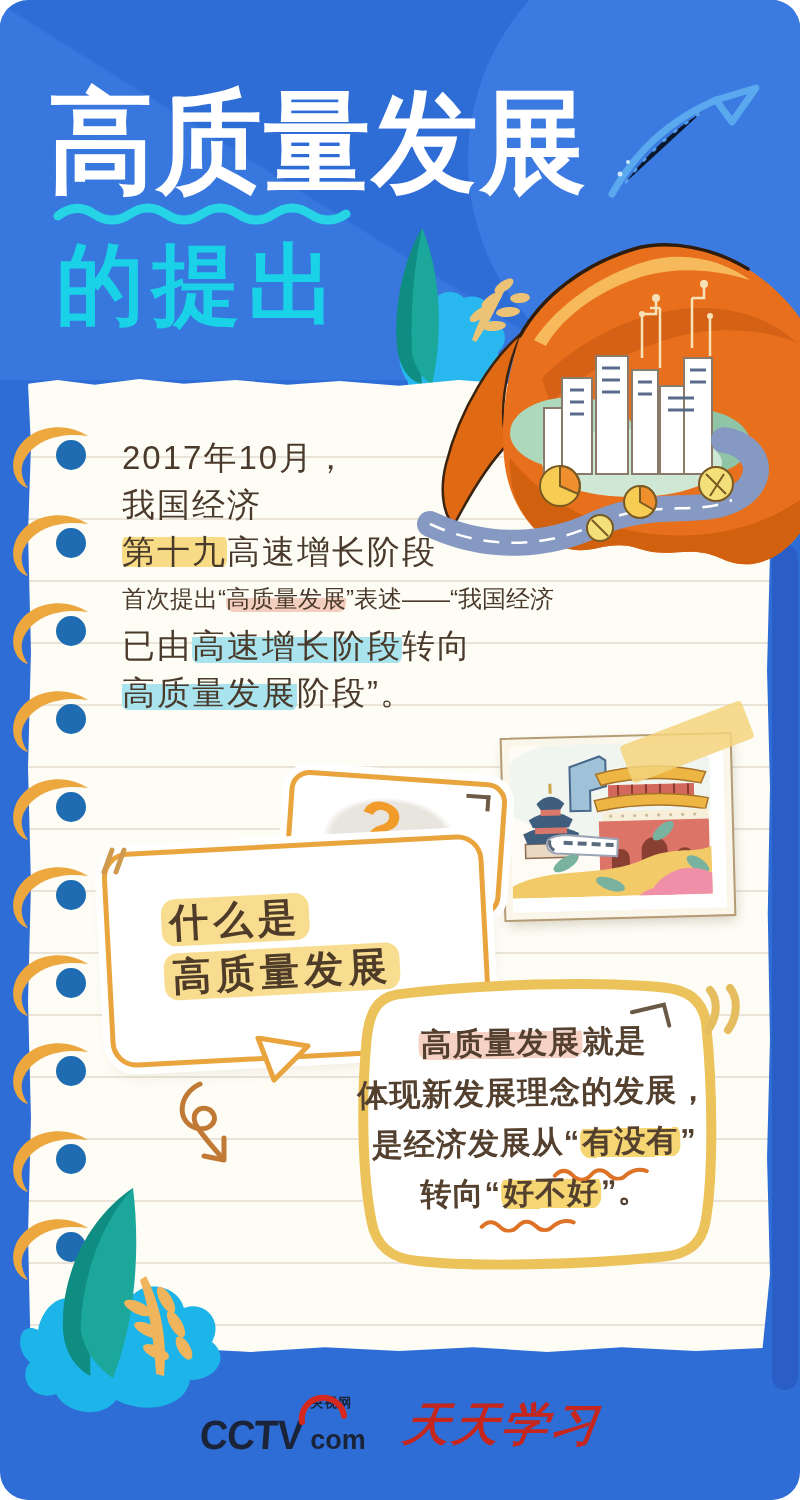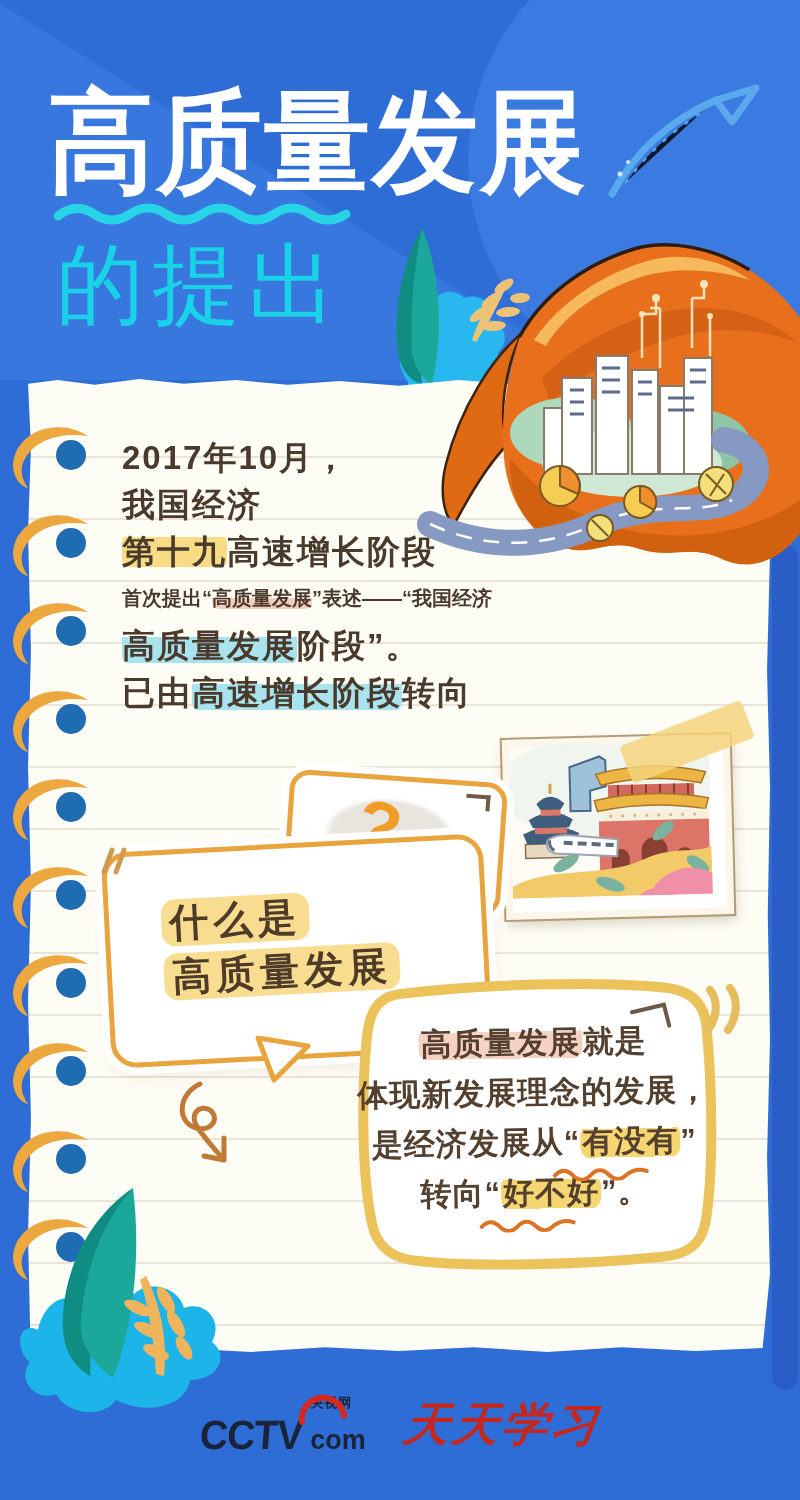--- a/index.html
+++ b/index.html
@@ -1,51 +1,51 @@
 <!DOCTYPE html>
 <html><head>
 <meta charset="utf-8">
 <style>
   html,body{margin:0;padding:0;}
   .poster{position:relative;width:800px;height:1500px;background:#2e6dd6;overflow:hidden;
-    font-family:"Liberation Sans",sans-serif;}
+    font-family:"Liberation Sans",sans-serif;border-radius:28px;}
   .abs{position:absolute;}
 
   
   .bg-diag{left:0;top:0;width:640px;height:380px;
     background:linear-gradient(32deg,#3877de 48%,rgba(56,119,222,0) 48.5%);}
   .bg-circle{left:468px;top:-80px;width:480px;height:480px;border-radius:50%;background:#3b7ae0;}
   .right-strip{left:772px;top:545px;width:26px;height:845px;background:#2a5ec6;border-radius:13px;}
 
   
   .title-main{left:48px;top:72px;font-size:106px;font-weight:900;color:#ffffff;
     letter-spacing:2px;transform:scaleY(1.06);white-space:nowrap;}
-  .title-sub{left:56px;top:226px;font-size:88px;font-weight:400;color:#19d2e7;
+  .title-sub{left:56px;top:226px;font-size:88px;font-weight:700;color:#19d2e7;
     letter-spacing:8px;white-space:nowrap;text-align:center;}
   .wavy{left:50px;top:198px;}
   .arrow-doodle{left:598px;top:76px;}
 
   
   .paper{left:28px;top:378px;width:742px;height:974px;background:#fdfcf5;
     border-radius:8px;z-index:3;
     box-shadow:0 22px 44px rgba(10,40,110,.35);
     background-image:repeating-linear-gradient(180deg,rgba(0,0,0,0) 0 60px,#e9e4d7 60px 62px);
     background-position:0 18px;
     clip-path:polygon(0% 0.6%,4% 0.2%,9% 0.7%,15% 0.1%,21% 0.6%,28% 0.2%,35% 0.7%,42% 0.3%,50% 0.8%,58% 0.2%,65% 0.6%,72% 0.1%,79% 0.6%,86% 0.2%,93% 0.7%,100% 0.3%,99.7% 8%,100% 18%,99.6% 30%,100% 42%,99.7% 55%,100% 68%,99.6% 80%,100% 92%,99% 99.6%,90% 99.9%,80% 99.5%,70% 100%,60% 99.5%,50% 99.9%,40% 99.5%,30% 100%,20% 99.6%,10% 99.9%,3% 99.5%,0.3% 98%,0% 88%,0.4% 76%,0% 64%,0.4% 52%,0% 40%,0.4% 28%,0% 16%,0.4% 7%);}
 
   .ring{position:absolute;left:4px;width:100px;height:70px;z-index:6;}
 
   .deco-top{left:388px;top:222px;z-index:2;}
   .flag{left:392px;top:228px;z-index:7;}
   .deco-bottom{left:8px;top:1180px;z-index:8;}
 
   
   .para{left:122px;top:434px;width:650px;z-index:5;color:#4a3a2b;font-size:33px;
-    line-height:47px;letter-spacing:2px;font-weight:700;white-space:nowrap;}
-  .para .l4{font-size:20px;letter-spacing:0px;}
+    line-height:47px;letter-spacing:2px;font-weight:400;white-space:nowrap;}
+  .para .l4{font-size:24px;letter-spacing:0px;}
   .hl-yellow{background:linear-gradient(180deg,rgba(0,0,0,0) 12%,#f7dc85 12% 92%,rgba(0,0,0,0) 92%);border-radius:10px;margin-top:18px;}
   .hl-pink-low{background:linear-gradient(180deg,rgba(0,0,0,0) 48%,#f3cdbd 48%);border-radius:8px;}
   .hl-cyan{background:linear-gradient(180deg,rgba(0,0,0,0) 26%,#a8e3ee 26% 96%,rgba(0,0,0,0) 96%);border-radius:8px;}
 
   
   .qbubble{left:286px;top:776px;width:208px;height:124px;background:#fff;
     border:5px solid #e9a43e;border-radius:20px;transform:rotate(4deg);z-index:5;
     box-shadow:0 0 0 7px #ffffff;}
   .qbubble .scribble{position:absolute;left:20px;top:10px;width:156px;height:92px;border-radius:50%;
     background:radial-gradient(ellipse at center,#d9d3c8 0 52%,rgba(217,211,200,0) 60%);opacity:.6;}
@@ -234,22 +234,22 @@
       <circle cx="324" cy="256" r="17" fill="#f3e07a"></circle>
         <path d="M314,246 l20,20 M318,268 l14,-22"></path>
     </g>
   </svg>
 
   <div class="abs para">
     <div><span>2017年10月，</span></div>
     <div><span>我国经济</span></div>
     <div><span class="hl-yellow">第十九</span><span>高速增长阶段</span></div>
     <div class="l4"><span>首次提出“</span><span class="hl-pink-low">高质量发展</span><span>”表述——“我国经济</span></div>
+    <div><span>已由</span><span class="hl-cyan">高速增长阶段</span><span>转向</span></div>
     <div><span class="hl-cyan">高质量发展</span><span>阶段”。</span></div>
-    <div><span>已由</span><span class="hl-cyan">高速增长阶段</span><span>转向</span></div>
   </div>
 
   <div class="abs frame">
     <svg width="200" height="152" viewBox="0 0 200 152">
       <rect width="200" height="152" fill="#fdfbf4"></rect>
       <ellipse cx="100" cy="42" rx="115" ry="52" fill="#f1f5f0"></ellipse>
       <path d="M60,66 L60,22 L90,12 L96,16 L96,42 L80,46 L80,66 Z" fill="#9fc2d8" stroke="#47688a" stroke-width="2"></path>
       <rect x="14" y="98" width="52" height="14" fill="#ead9c2" stroke="#8c6b4f" stroke-width="1.5"></rect>
       <path d="M12,88 Q40,74 68,88 L64,98 L16,98 Z" fill="#3f5d7c"></path>
       <rect x="24" y="74" width="32" height="14" fill="#d9776a"></rect>

